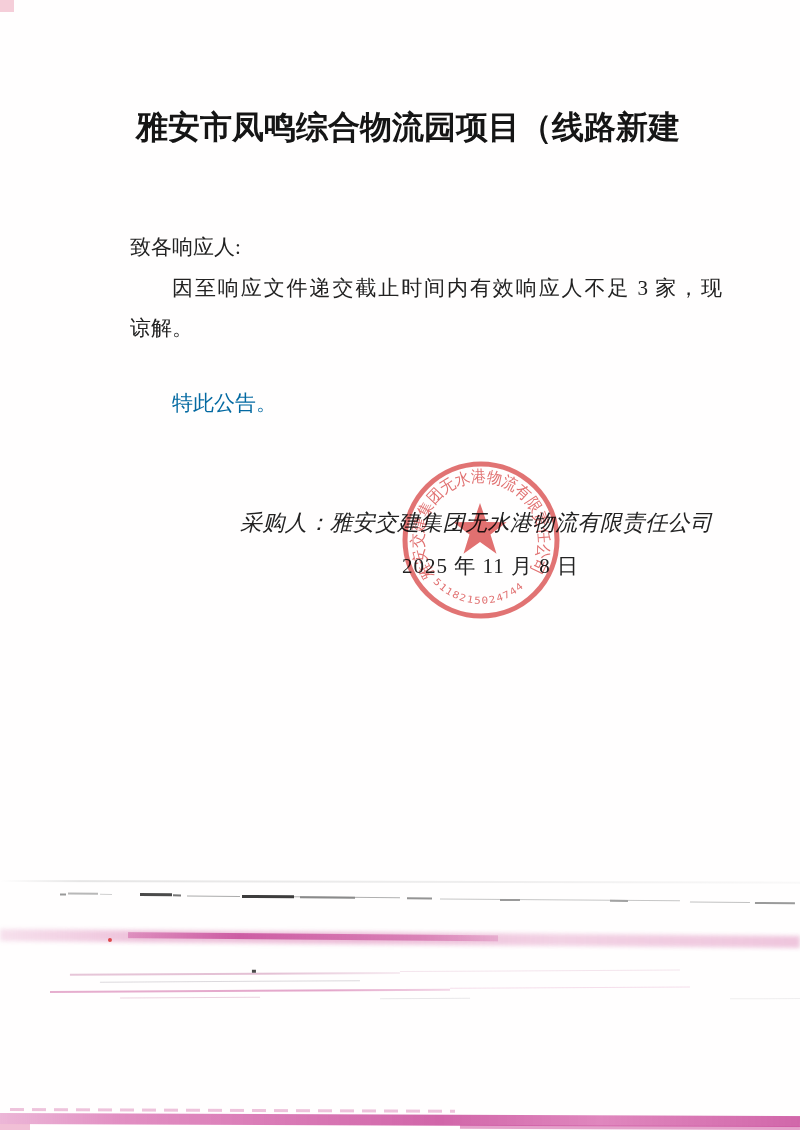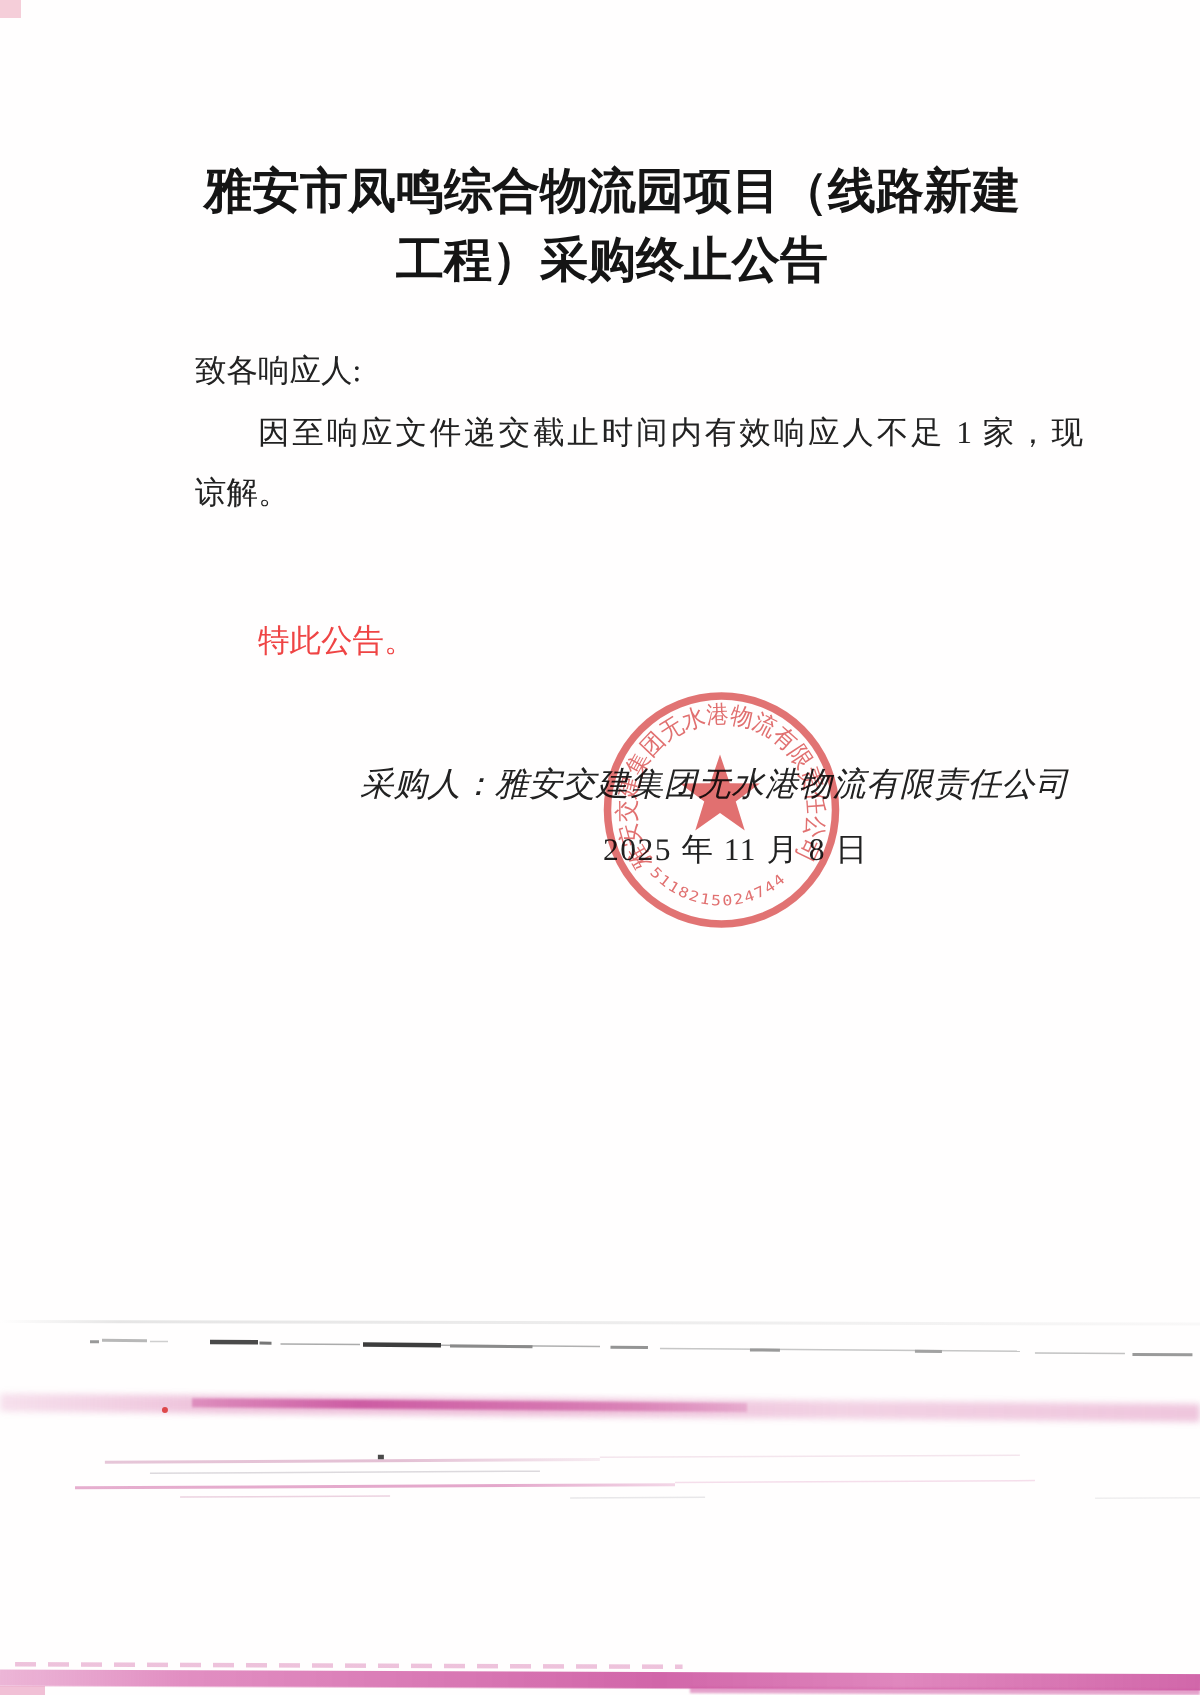--- a/index.html
+++ b/index.html
@@ -28,21 +28,21 @@
   }
   .body-block{
     position:absolute;left:130px;top:268px;width:592px;
     font-size:21px;line-height:40px;color:#222;
   }
   .p-line{width:100%;}
   .p-line.fill{text-align:justify;text-align-last:justify;}
   .p-line.indent{text-indent:2em;}
   .closing{
     position:absolute;left:130px;top:389px;
-    font-size:21px;line-height:28px;color:#ef4444;text-indent:2em;margin-top:24px;
+    font-size:21px;line-height:28px;color:#0369a1;text-indent:2em;
   }
   .purchaser{
     position:absolute;left:240px;top:508px;
     font-size:22px;line-height:30px;color:#222;letter-spacing:.5px;font-style:italic;
   }
   .date-line{
     position:absolute;left:402px;top:551px;
     font-size:21px;line-height:30px;color:#222;letter-spacing:1px;
   }
   
@@ -84,27 +84,26 @@
 </style>
 </head>
 <body>
 
 <div class="page">
 
   <div class="corner-pink"></div>
 
   <h1 class="title">
     <span class="t-line">雅安市凤鸣综合物流园项目（线路新建</span>
-    <span class="t-line">工程）采购终止公告</span>
   </h1>
 
   <div class="salutation">致各响应人:</div>
 
   <div class="body-block">
-    <div class="p-line indent fill">因至响应文件递交截止时间内有效响应人不足 1 家，现</div>
+    <div class="p-line indent fill">因至响应文件递交截止时间内有效响应人不足 3 家，现</div>
     <div class="p-line">谅解。</div>
   </div>
 
   <div class="closing">特此公告。</div>
 
   <div class="purchaser"><span>采购人：</span><span>雅安交建集团无水港物流有限责任公司</span></div>
 
   <div class="date-line">2025 年 11 月 8 日</div>
 
   <svg class="seal" viewBox="-85 -85 170 170" aria-hidden="true">

